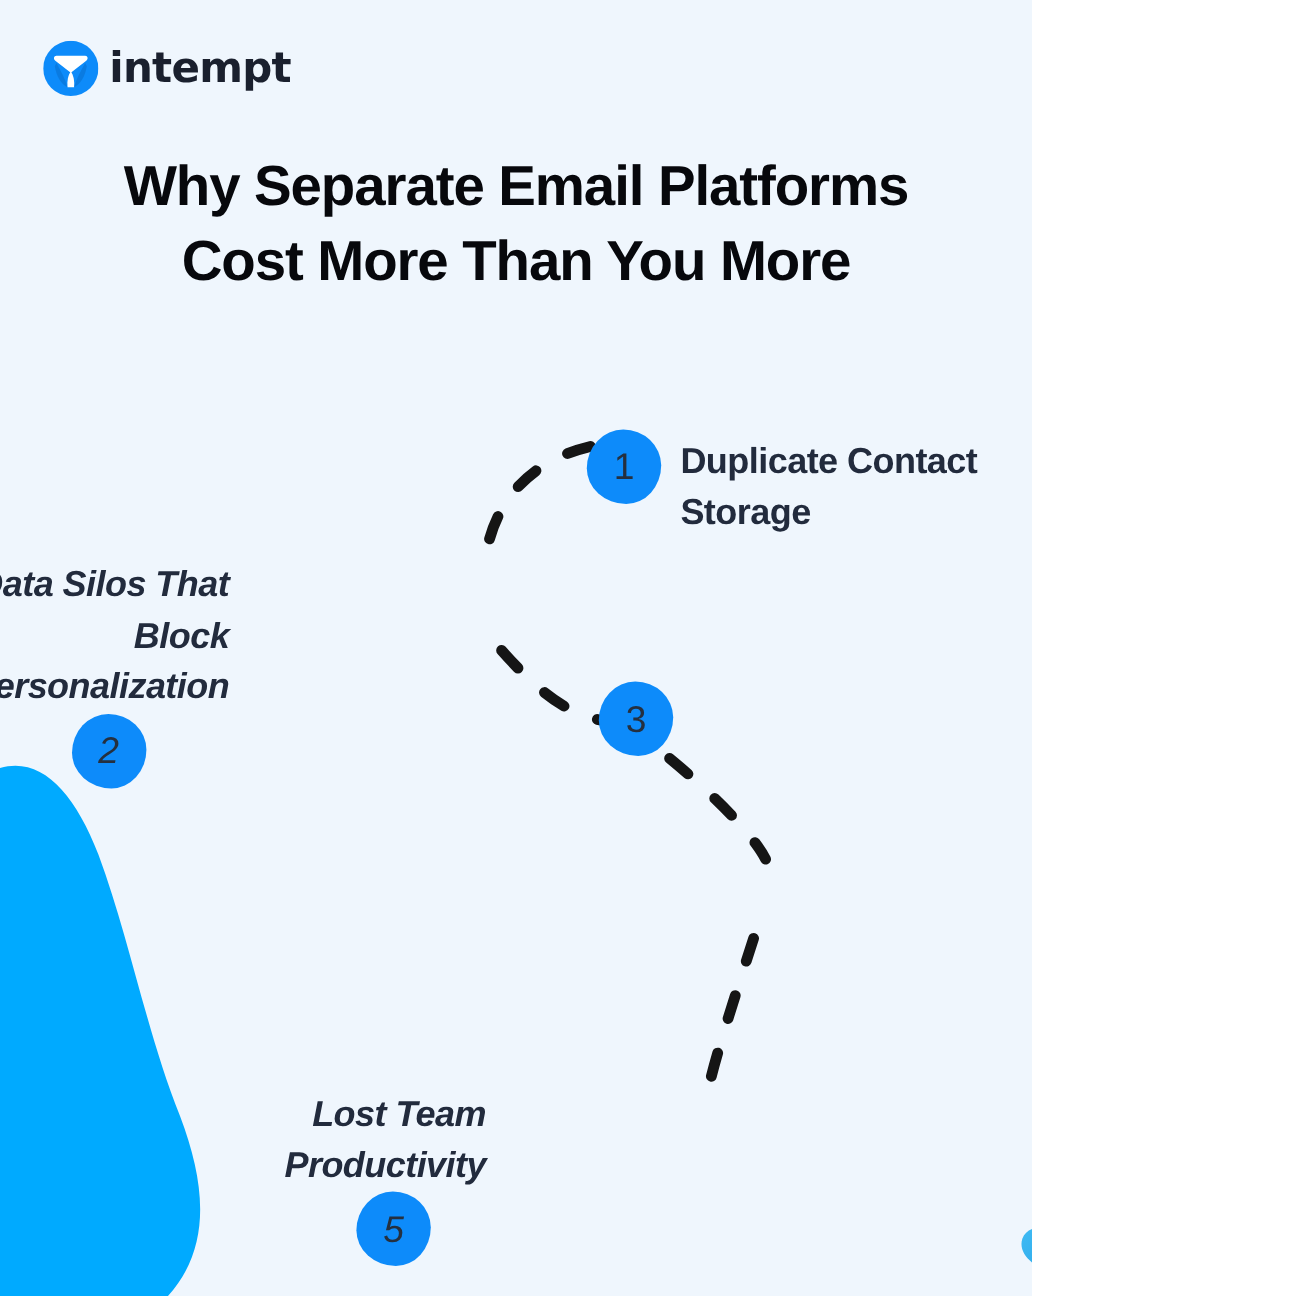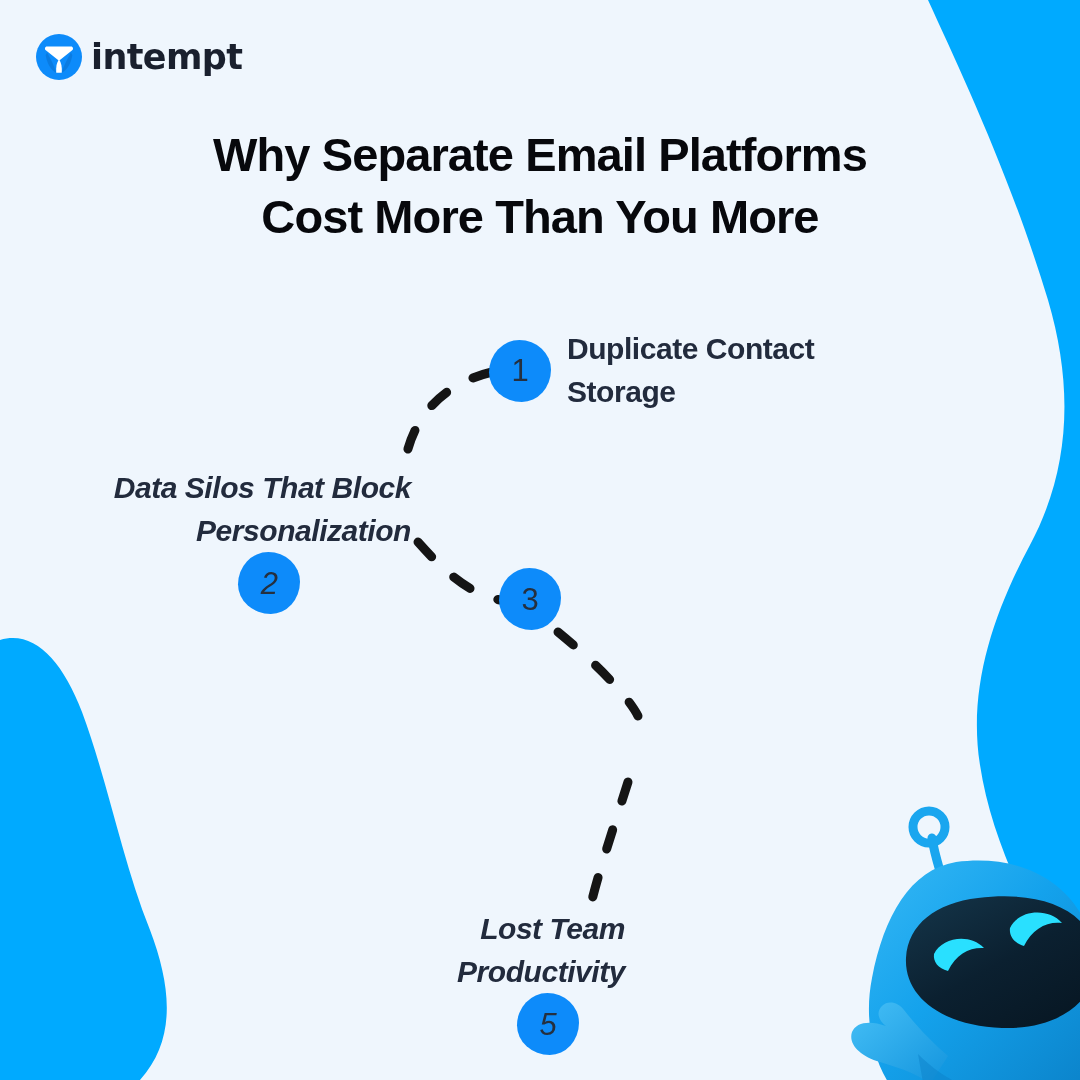--- a/index.html
+++ b/index.html
@@ -3,21 +3,21 @@
 <meta charset="utf-8">
 <title>Infographic</title>
 <style>
   html, body {
     margin: 0;
     padding: 0;
     background: #ffffff;
   }
   #canvas {
     position: relative;
-    width: 1080px;
+    width: 860px;
     height: 1080px;
     overflow: hidden;
     background: #fde047;
     font-family: "Liberation Sans", sans-serif;
   }
   #bg-svg {
     position: absolute;
     inset: 0;
     width: 1080px;
     height: 1080px;
@@ -100,21 +100,21 @@
     font-family: "Liberation Sans", sans-serif;
   }
   .step-label {
     font-size: 30px;
     font-weight: bold;
     line-height: 1.42;
     letter-spacing: -0.45px;
     color: #222b3d;
     white-space: pre-line;
   }
-  .step.right .step-label { margin-left: 16px; text-align: left; }
+  .step.right .step-label { margin-left: 16px; text-align: left; margin-top: 36px; }
   .step.left { flex-direction: column; font-style: italic; }
   .step.left .step-label { margin-right: 14px; text-align: right; }
 
   
   #step-1 { left: 489px; top: 328px; }
   #step-2 { right: 655px; top: 467px; }
   #step-3 { left: 499px; top: 568px; }
   #step-4 { right: 412px; top: 714px; }
   #step-5 { right: 441px; top: 908px; }
 

